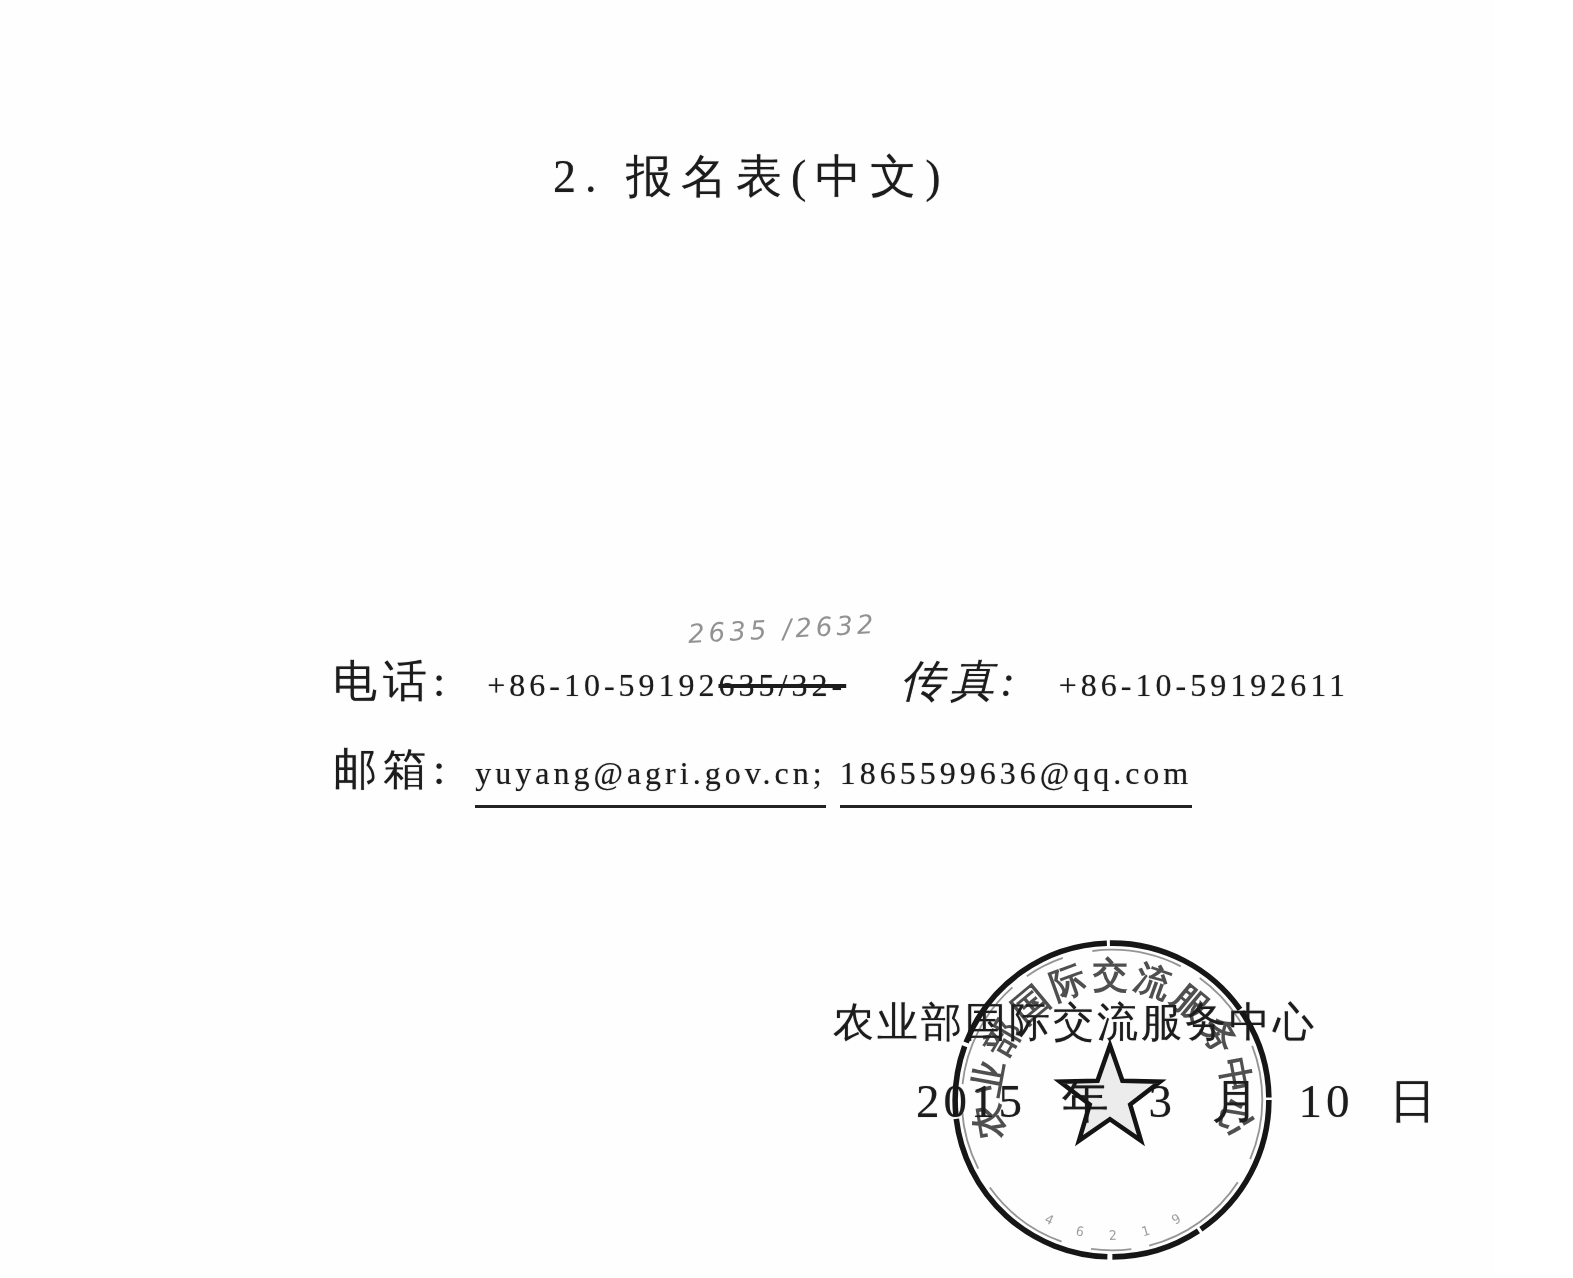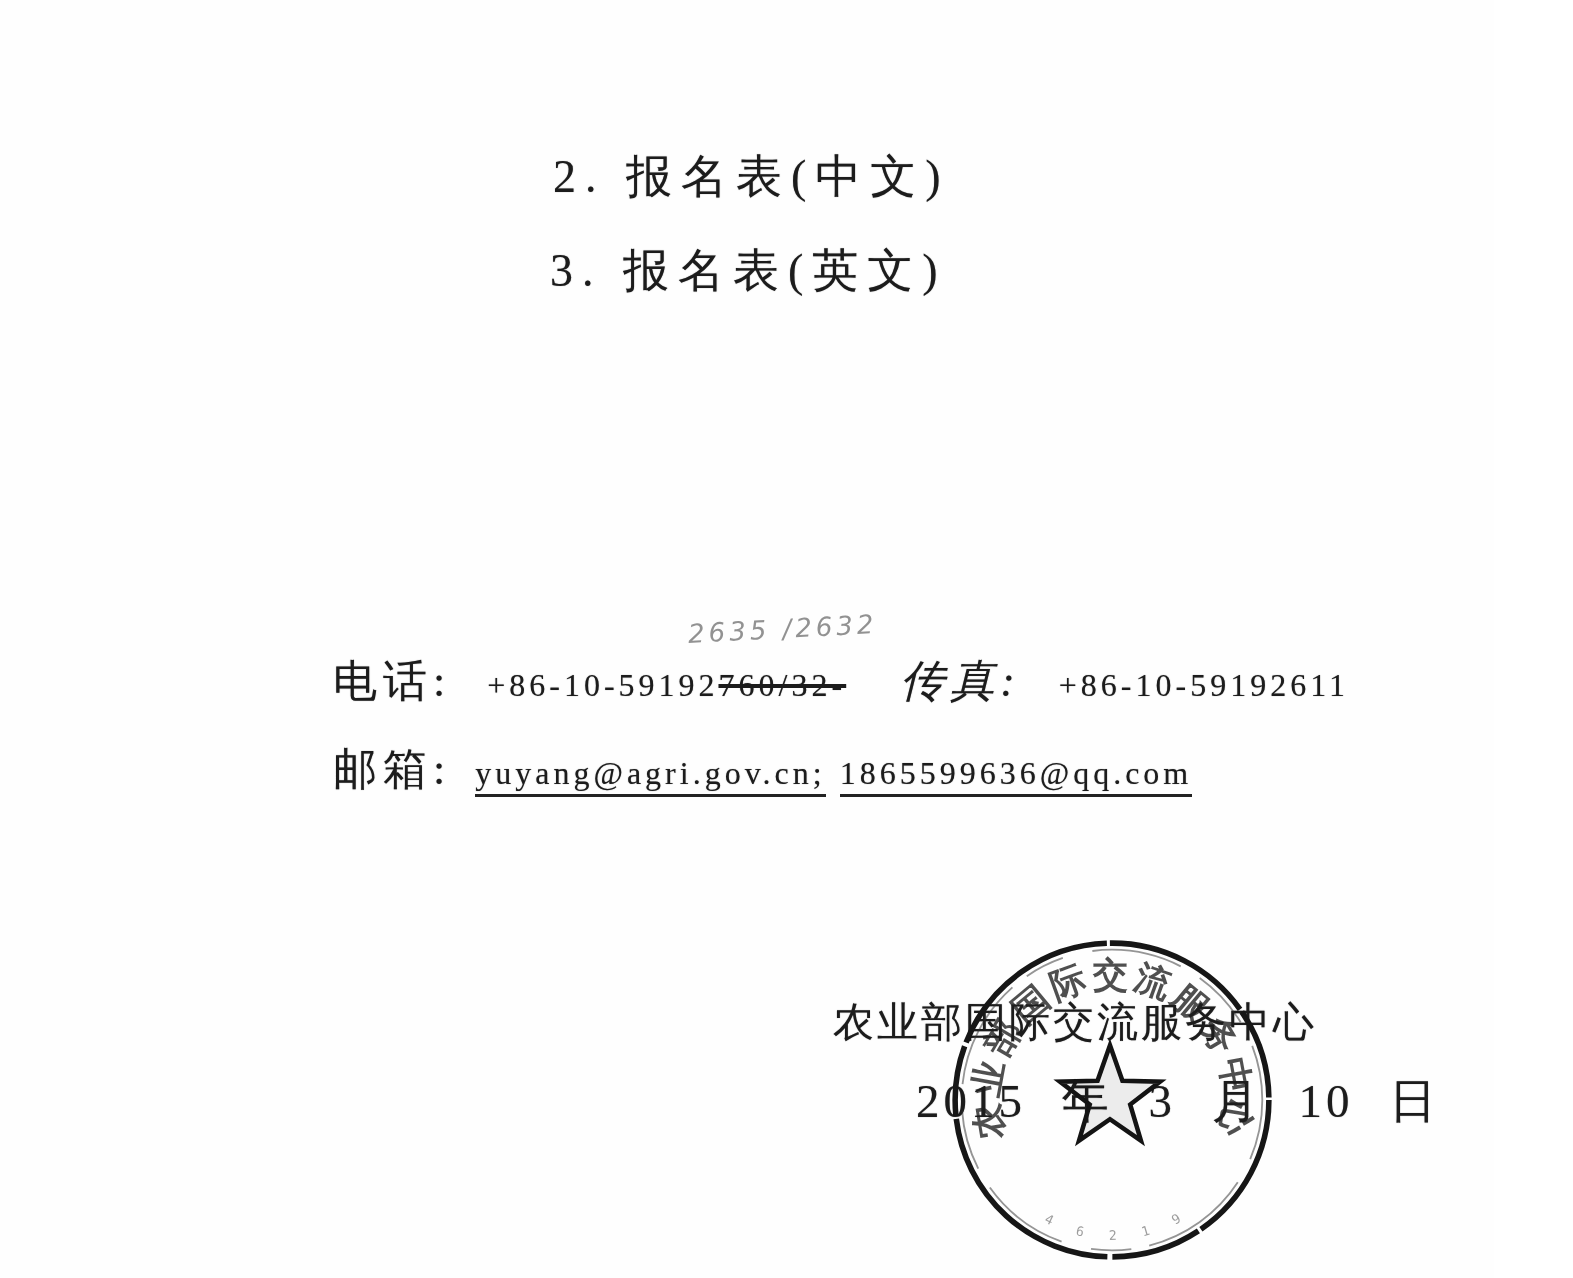--- a/index.html
+++ b/index.html
@@ -47,21 +47,21 @@
     font-size:26px;
     letter-spacing:4px;
     color:#6f6f6f;
     transform:rotate(-3deg);
     opacity:0.75;
     z-index:2;
     white-space:nowrap;
   }
   .email-seg{
     border-bottom:3px solid #232323;
-    padding-bottom:3px;
+    padding-bottom:14px;
   }
   .email-seg.first{margin-left:24px;margin-right:14px;}
   .fax-label{margin-left:36px;font-style:italic;}
   .org-line{
     font-size:41px;
     letter-spacing:3px;
   }
   .date-line{
     font-size:47px;
     letter-spacing:4px;
@@ -90,28 +90,27 @@
     opacity:0.45;
   }
 </style>
 </head>
 <body>
 
 <div class="page">
 
   <div class="line attachment" style="left:553px;top:146px">2. 报名表(中文)</div>
 
-  <div class="line attachment" style="left:550px;top:240px">3. 报名表(英文)</div>
 
 
   <div class="handwritten">2635 /2632</div>
 
   <div class="line contact" style="left:333px;top:652px">
     <span class="label">电话:</span>
-    <span class="num" style="margin-left:18px">+86-10-59192</span><span class="num struck">760/32-</span>
+    <span class="num" style="margin-left:18px">+86-10-59192</span><span class="num struck">635/32-</span>
     <span class="label fax-label">传真:</span>
     <span class="num" style="margin-left:20px">+86-10-59192611</span>
   </div>
 
   <div class="line contact" style="left:333px;top:740px">
     <span class="label">邮箱:</span><span class="num email-seg first">yuyang@agri.gov.cn;</span><span class="num email-seg">1865599636@qq.com</span>
   </div>
 
   <div class="line org-line" style="left:833px;top:995px">农业部国际交流服务中心</div>
 

